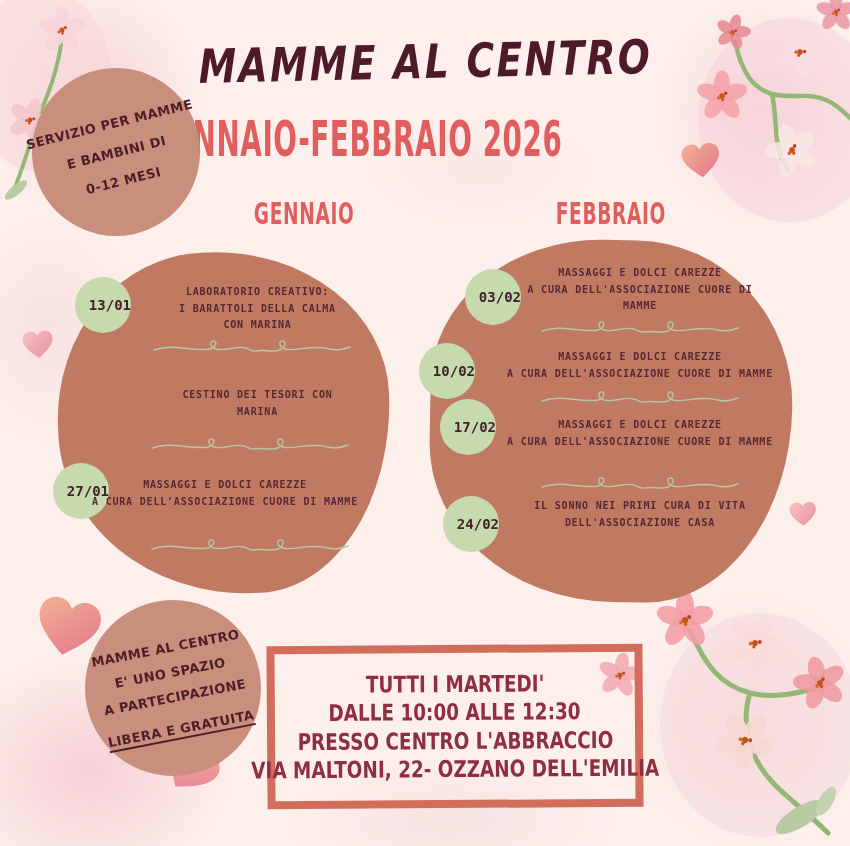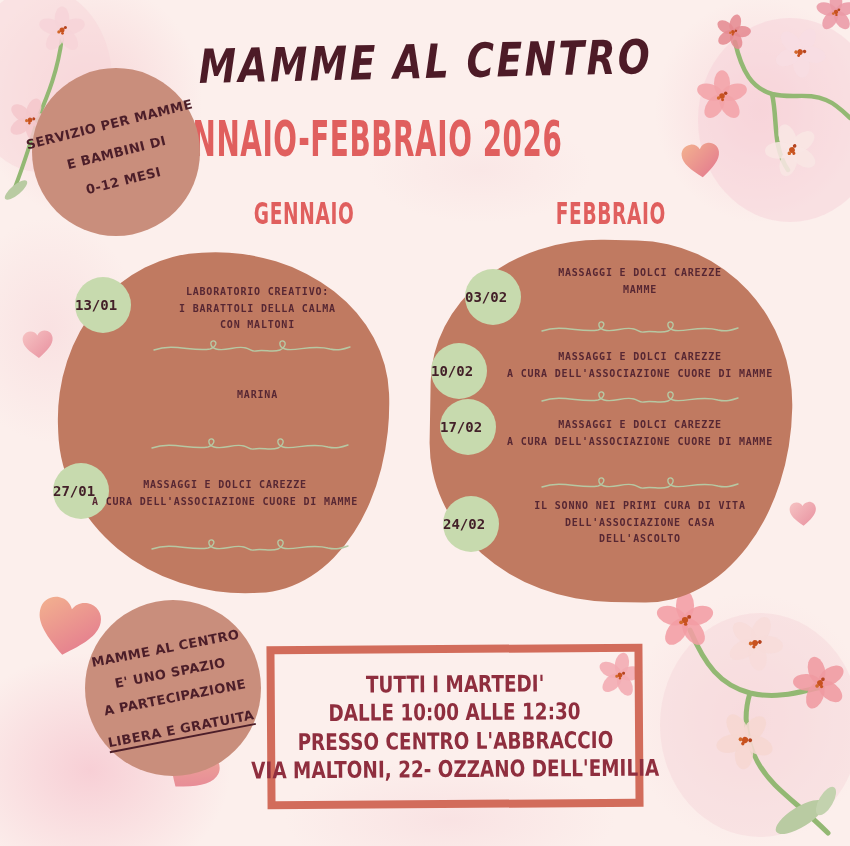--- a/index.html
+++ b/index.html
@@ -28,21 +28,21 @@
   }
 
   .blob{position:absolute;background:#c07a61;}
   .blob-jan{left:58px;top:252px;width:332px;height:342px;
     border-radius:46% 54% 42% 58% / 50% 44% 58% 50%;transform:rotate(-2deg);}
   .blob-feb{left:430px;top:240px;width:362px;height:362px;
     border-radius:52% 48% 44% 56% / 44% 50% 60% 48%;transform:rotate(1deg);}
 
   .date-circle{
     position:absolute;width:56px;height:56px;border-radius:50%;background:#c7daae;
-    display:flex;align-items:center;justify-content:flex-start;
+    display:flex;align-items:center;justify-content:flex-end;
     font-family:"DejaVu Sans Mono",monospace;font-weight:bold;font-size:14px;color:#432029;
   }
   .event{
     position:absolute;text-align:center;color:#572733;
     font-family:"DejaVu Sans Mono",monospace;font-weight:bold;
     font-size:10px;letter-spacing:.8px;line-height:16.5px;
   }
   .ev-line{white-space:nowrap;}
   .squiggle{position:absolute;width:200px;height:16px;color:#b6c8a3;}
 
@@ -196,56 +196,58 @@
   <div class="date-circle" style="left:75px;top:277px">
       <span>13/01</span>
     </div>
   <div class="date-circle" style="left:53px;top:463px">
       <span>27/01</span>
     </div>
 
   <div class="event" style="left:140px;top:284px;width:235px">
     <div class="ev-line">LABORATORIO CREATIVO:</div>
     <div class="ev-line">I BARATTOLI DELLA CALMA</div>
-    <div class="ev-line">CON MALTONI</div>
+    <div class="ev-line">CON MARINA</div>
   </div>
   <svg class="squiggle" style="left:152px;top:339px" viewBox="0 0 200 16">
       <use href="#squig"></use>
     </svg>
 
   <div class="event" style="left:140px;top:387px;width:235px">
+    <div class="ev-line">CESTINO DEI TESORI CON</div>
     <div class="ev-line">MARINA</div>
   </div>
   <svg class="squiggle" style="left:150px;top:437px" viewBox="0 0 200 16">
       <use href="#squig"></use>
     </svg>
 
   <div class="event" style="left:85px;top:477px;width:280px">
     <div class="ev-line">MASSAGGI E DOLCI CAREZZE</div>
     <div class="ev-line">A CURA DELL'ASSOCIAZIONE CUORE DI MAMME</div>
   </div>
   <svg class="squiggle" style="left:150px;top:538px" viewBox="0 0 200 16">
       <use href="#squig"></use>
     </svg>
 
   <div class="date-circle" style="left:465px;top:269px">
       <span>03/02</span>
     </div>
-  <div class="date-circle" style="left:431px;top:343px">
+  <div class="date-circle" style="left:419px;top:343px">
       <span>10/02</span>
     </div>
   <div class="date-circle" style="left:440px;top:399px">
       <span>17/02</span>
     </div>
   <div class="date-circle" style="left:443px;top:496px">
       <span>24/02</span>
     </div>
 
   <div class="event" style="left:520px;top:265px;width:240px">
     <div class="ev-line">MASSAGGI E DOLCI CAREZZE</div>
+    <div class="ev-line">A CURA DELL'ASSOCIAZIONE CUORE DI</div>
     <div class="ev-line">MAMME</div>
   </div>
   <svg class="squiggle" style="left:540px;top:320px" viewBox="0 0 200 16">
       <use href="#squig"></use>
     </svg>
 
   <div class="event" style="left:505px;top:349px;width:270px">
     <div class="ev-line">MASSAGGI E DOLCI CAREZZE</div>
     <div class="ev-line">A CURA DELL'ASSOCIAZIONE CUORE DI MAMME</div>
   </div>
@@ -257,21 +259,20 @@
     <div class="ev-line">MASSAGGI E DOLCI CAREZZE</div>
     <div class="ev-line">A CURA DELL'ASSOCIAZIONE CUORE DI MAMME</div>
   </div>
   <svg class="squiggle" style="left:540px;top:476px" viewBox="0 0 200 16">
       <use href="#squig"></use>
     </svg>
 
   <div class="event" style="left:525px;top:498px;width:230px">
     <div class="ev-line">IL SONNO NEI PRIMI CURA DI VITA</div>
     <div class="ev-line">DELL'ASSOCIAZIONE CASA</div>
-    <div class="ev-line">DELL'ASCOLTO</div>
   </div>
 
   <div class="badge badge-bottom">
     <div class="badge-inner">
       <div class="badge-line">MAMME AL CENTRO</div>
       <div class="badge-line">E' UNO SPAZIO</div>
       <div class="badge-line">A PARTECIPAZIONE</div>
       <div class="badge-line"><span class="u-line">LIBERA E GRATUITA</span></div>
     </div>
   </div>

